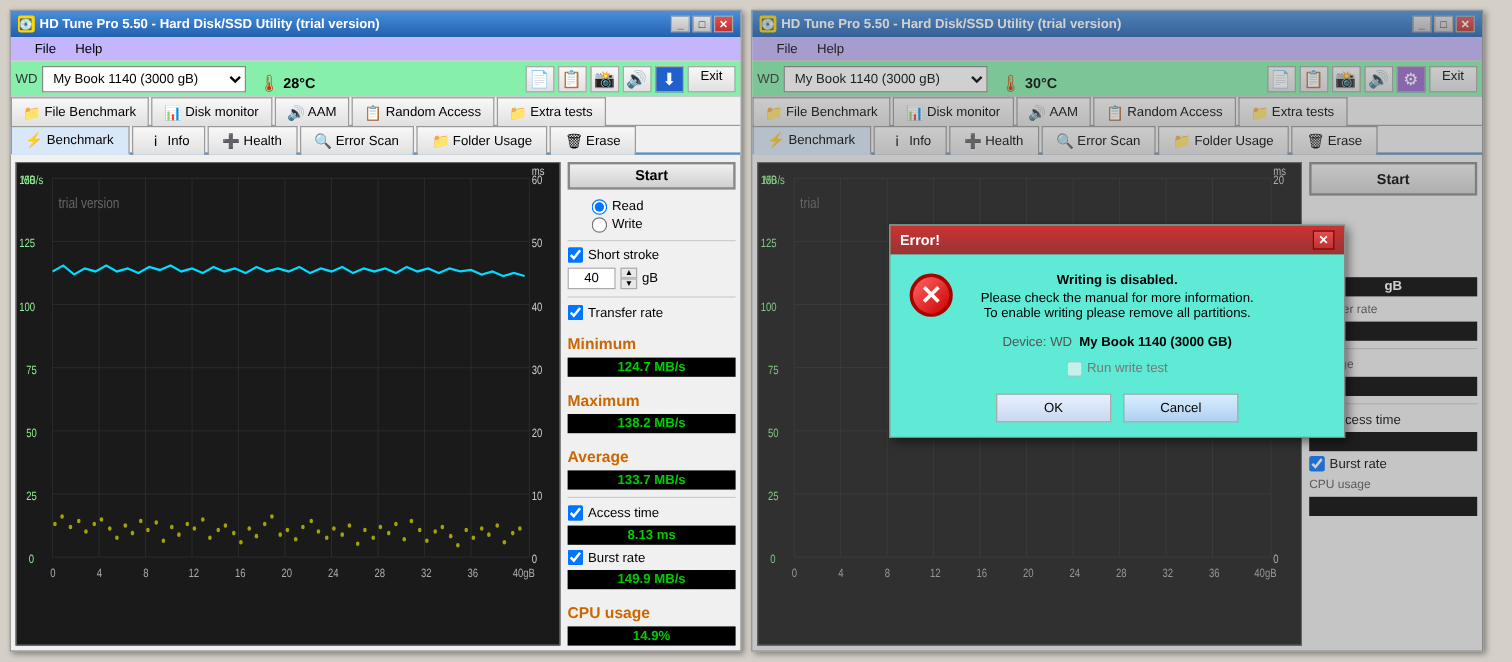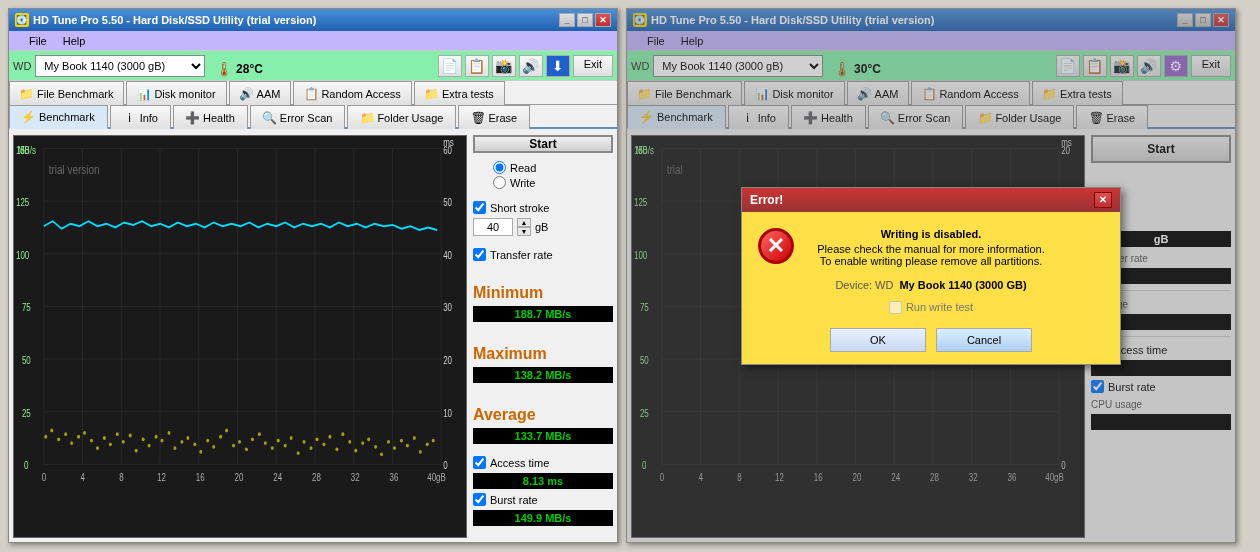--- a/index.html
+++ b/index.html
@@ -331,23 +331,23 @@
       background: #000;
       color: #00cc00;
       padding: 2px 4px;
       font-size: 11px;
       font-weight: bold;
       text-align: center;
       min-height: 16px;
     }
 
     .stats-label {
-      font-size: 16px;
+      font-size: 13px;
       color: #cc6600;
-      margin-top: 19px;
+      margin-top: 8px;
       font-weight: bold;
     }
 
     .divider {
       height: 1px;
       background: #ccc;
       margin: 2px 0;
     }
 
     
@@ -360,21 +360,21 @@
       position: absolute;
       inset: 0;
       background: rgba(100,100,100,0.3);
       display: flex;
       align-items: center;
       justify-content: center;
       z-index: 100;
     }
 
     .dialog {
-      background: #fde047;
+      background: #5eead4;
       border: 1px solid #888;
       box-shadow: 3px 3px 8px rgba(0,0,0,0.5);
       width: 380px;
     }
 
     .dialog-title {
       background: linear-gradient(to bottom, #cc3333, #993333);
       color: white;
       padding: 4px 8px;
       font-weight: bold;
@@ -733,21 +733,21 @@
       </div>
 
       <div class="divider"></div>
 
       <div class="checkbox-item">
         <input type="checkbox" checked="" style="">
         <span>Transfer rate</span>
       </div>
 
       <div class="stats-label">Minimum</div>
-      <div class="stats-box">188.7 MB/s</div>
+      <div class="stats-box">124.7 MB/s</div>
 
       <div class="stats-label">Maximum</div>
       <div class="stats-box">138.2 MB/s</div>
 
       <div class="stats-label">Average</div>
       <div class="stats-box">133.7 MB/s</div>
 
       <div class="divider"></div>
 
       <div class="checkbox-item">

